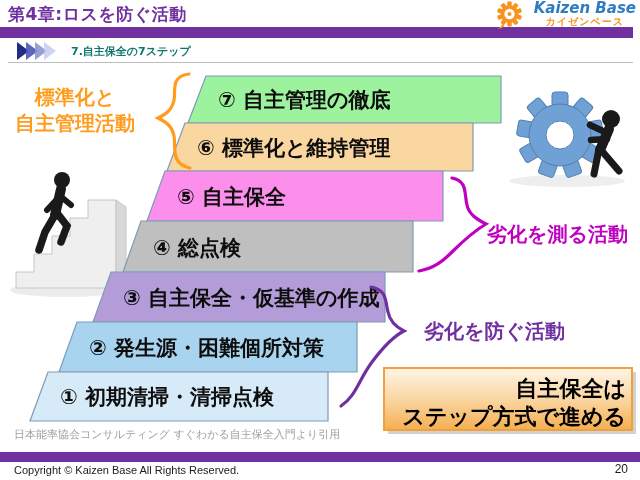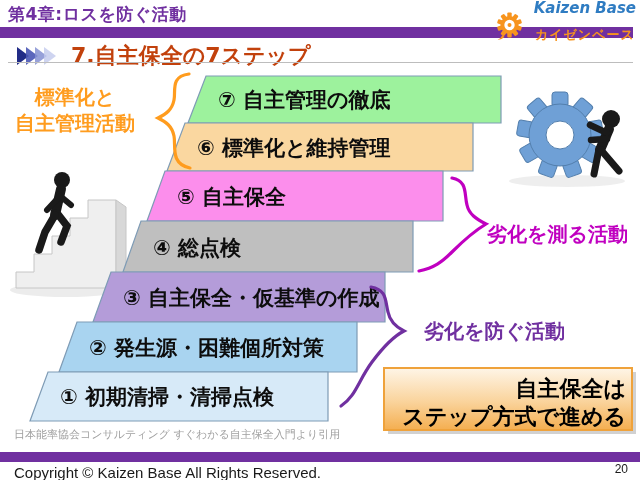--- a/index.html
+++ b/index.html
@@ -5,30 +5,30 @@
   html,body{margin:0;padding:0;background:#fff;}
   .slide{
     position:relative;width:640px;height:480px;background:#ffffff;overflow:hidden;
     font-family:"DejaVu Sans","Liberation Sans",sans-serif;
   }
   .chapter-title{
     position:absolute;left:8px;top:3px;font-size:17px;font-weight:bold;color:#7030A0;
     letter-spacing:0.5px;white-space:nowrap;
   }
   .header-bar{position:absolute;left:0;top:27px;width:633px;height:11px;background:#7030A0;}
-  .logo{position:absolute;right:4px;top:1px;display:flex;align-items:flex-end;gap:11px;}
+  .logo{position:absolute;right:4px;top:1px;display:flex;align-items:flex-start;gap:11px;}
   .logo-text{display:flex;flex-direction:column;align-items:center;line-height:1;}
   .logo-name{font-size:15px;font-weight:bold;font-style:italic;color:#2F7CC2;white-space:nowrap;}
-  .logo-subtitle{font-size:13px;font-weight:bold;color:#F7941D;letter-spacing:1px;margin-top:12px;white-space:nowrap;}
+  .logo-subtitle{font-size:10px;font-weight:bold;color:#F7941D;letter-spacing:1px;margin-top:1px;white-space:nowrap;}
   .section-row{position:absolute;left:16px;top:41px;display:flex;align-items:center;gap:9px;}
-  .section-title{font-size:22px;font-weight:bold;color:#c2410c;white-space:nowrap;}
+  .section-title{font-size:11px;font-weight:bold;color:#0f766e;white-space:nowrap;}
   .section-underline{position:absolute;left:8px;top:62px;width:625px;height:1px;background:#BDBDBD;}
   .diagram-svg{position:absolute;left:0;top:0;}
   .footer-bar{position:absolute;left:0;top:452px;width:640px;height:10px;background:#7030A0;}
-  .copyright{position:absolute;left:14px;top:464px;font-size:15px;color:#1a1a1a;font-family:"Liberation Sans",sans-serif;}
+  .copyright{position:absolute;left:14px;top:464px;font-size:11px;color:#1a1a1a;font-family:"Liberation Sans",sans-serif;}
   .page-number{position:absolute;right:12px;top:462px;font-size:12px;color:#1a1a1a;font-family:"Liberation Sans",sans-serif;}
   .step-label{font-size:21px;font-weight:bold;fill:#0d0d0d;}
   .group-label{font-size:20px;font-weight:bold;}
   .callout-label{font-size:22px;font-weight:bold;fill:#000;}
   .citation-label{font-size:11px;fill:#A0A0A0;}
 </style>
 </head>
 <body>
 
 <div class="slide">

